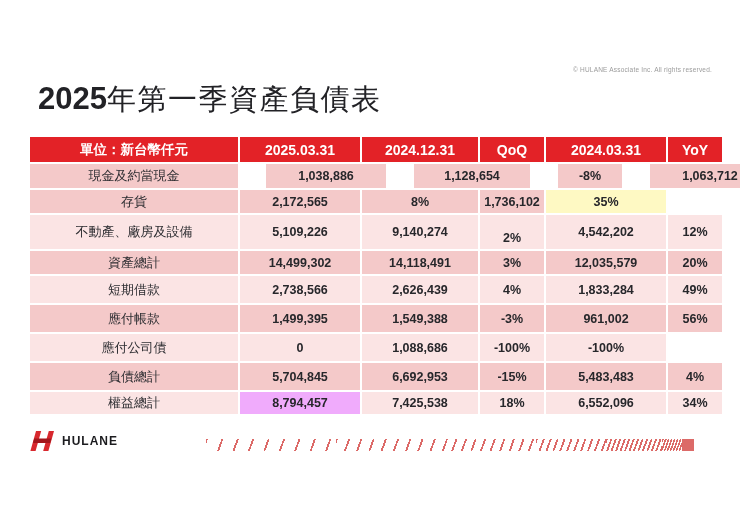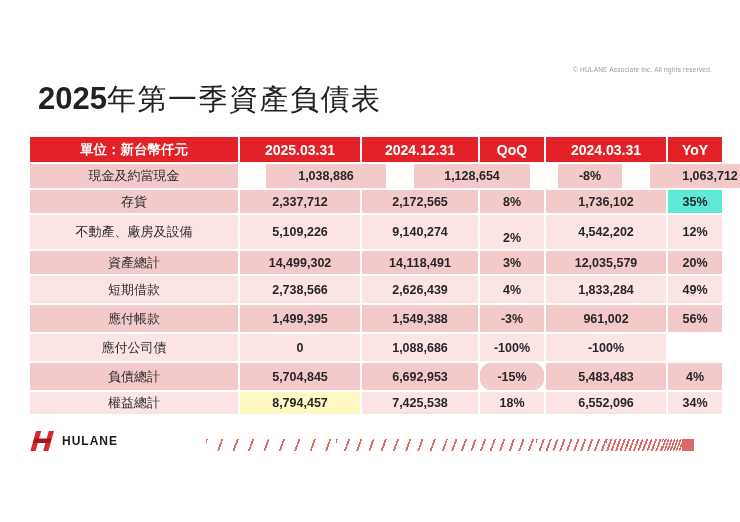--- a/index.html
+++ b/index.html
@@ -90,25 +90,24 @@
       <div class="trow">
         <div class="cell lbl" style="background: rgb(244, 201, 201);">現金及約當現金</div>
         <div class="cell" style="background: rgb(244, 201, 201);">1,038,886</div>
         <div class="cell" style="background: rgb(244, 201, 201);">1,128,654</div>
         <div class="cell qoq" style="background: rgb(244, 201, 201);">-8%</div>
         <div class="cell" style="background: rgb(244, 201, 201);">1,063,712</div>
         <div class="cell" style="background: rgb(244, 201, 201);">-2%</div>
       </div>
       <div class="trow">
         <div class="cell lbl" style="background: rgb(244, 201, 201);">存貨</div>
-        <div class="cell" style="background: rgb(244, 201, 201);">2,337,712</div>
         <div class="cell" style="background: rgb(244, 201, 201);">2,172,565</div>
         <div class="cell qoq" style="background: rgb(244, 201, 201);">8%</div>
         <div class="cell" style="background: rgb(244, 201, 201);">1,736,102</div>
-        <div class="cell" style="background: #5eead4;">35%</div>
+        <div class="cell" style="background: #fef9c3;">35%</div>
       </div>
       <div class="trow">
         <div class="cell lbl" style="background: rgb(251, 228, 228);">不動產、廠房及設備</div>
         <div class="cell" style="background: rgb(251, 228, 228);">5,109,226</div>
         <div class="cell" style="background: rgb(251, 228, 228);">9,140,274</div>
         <div class="cell qoq" style="background: rgb(251, 228, 228);">2%</div>
         <div class="cell" style="background: rgb(251, 228, 228);">4,542,202</div>
         <div class="cell" style="background: rgb(251, 228, 228);">12%</div>
       </div>
       <div class="trow">
@@ -139,27 +138,27 @@
         <div class="cell lbl" style="background: rgb(251, 228, 228);">應付公司債</div>
         <div class="cell" style="background: rgb(251, 228, 228);">0</div>
         <div class="cell" style="background: rgb(251, 228, 228);">1,088,686</div>
         <div class="cell qoq" style="background: rgb(251, 228, 228);">-100%</div>
         <div class="cell" style="background: rgb(251, 228, 228);">-100%</div>
       </div>
       <div class="trow">
         <div class="cell lbl" style="background: rgb(244, 201, 201);">負債總計</div>
         <div class="cell" style="background: rgb(244, 201, 201);">5,704,845</div>
         <div class="cell" style="background: rgb(244, 201, 201);">6,692,953</div>
-        <div class="cell qoq" style="background: rgb(244, 201, 201); border-radius: 11px;">-15%</div>
+        <div class="cell qoq" style="background: rgb(244, 201, 201);">-15%</div>
         <div class="cell" style="background: rgb(244, 201, 201);">5,483,483</div>
         <div class="cell" style="background: rgb(244, 201, 201);">4%</div>
       </div>
       <div class="trow">
         <div class="cell lbl" style="background: rgb(251, 228, 228);">權益總計</div>
-        <div class="cell" style="background: #fef9c3;">8,794,457</div>
+        <div class="cell" style="background: #f0abfc;">8,794,457</div>
         <div class="cell" style="background: rgb(251, 228, 228);">7,425,538</div>
         <div class="cell qoq" style="background: rgb(251, 228, 228);">18%</div>
         <div class="cell" style="background: rgb(251, 228, 228);">6,552,096</div>
         <div class="cell" style="background: rgb(251, 228, 228);">34%</div>
       </div>
     </div>
 </div>
 
 <div class="logo">
   <svg viewBox="0 0 26 22" aria-hidden="true">

